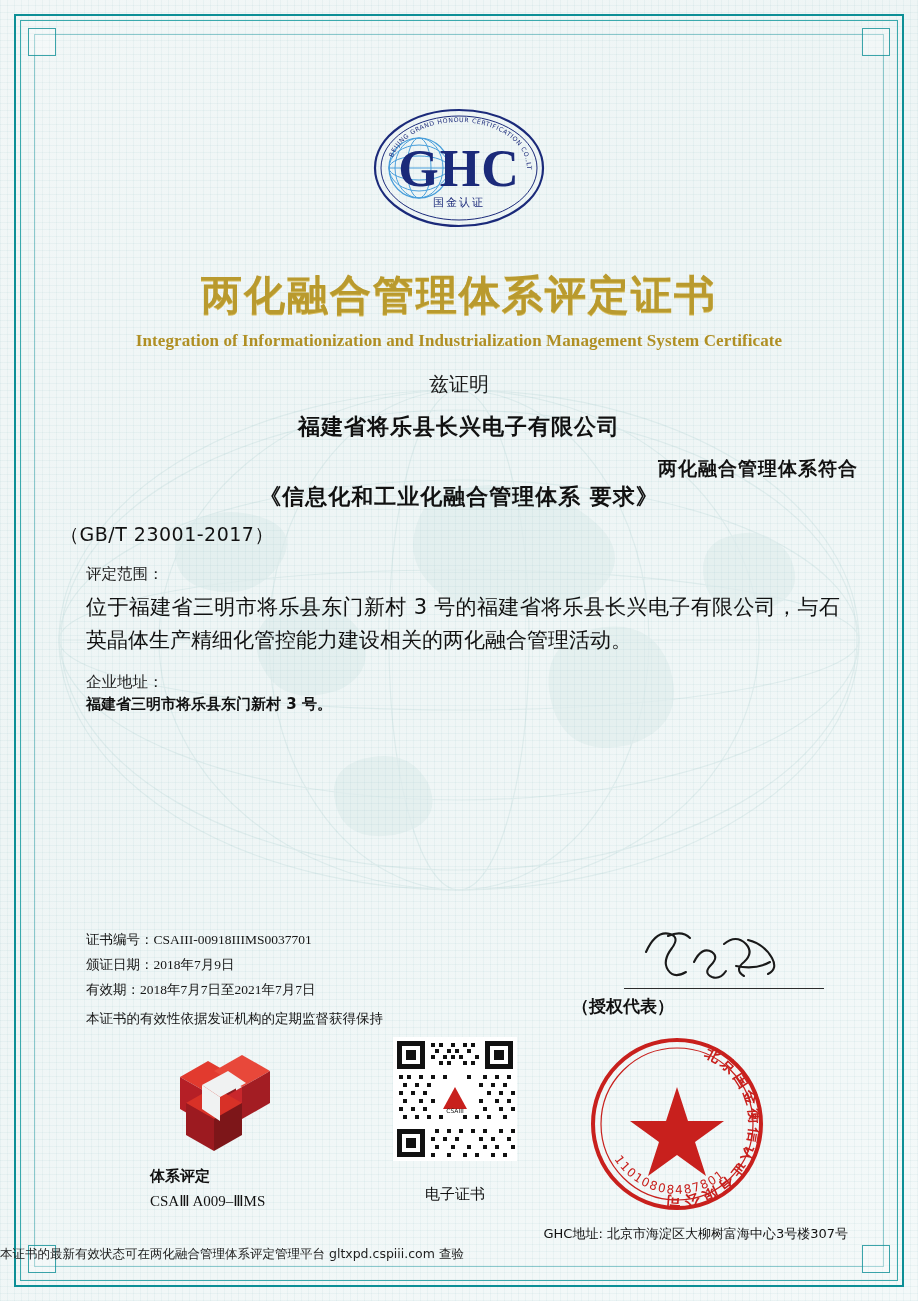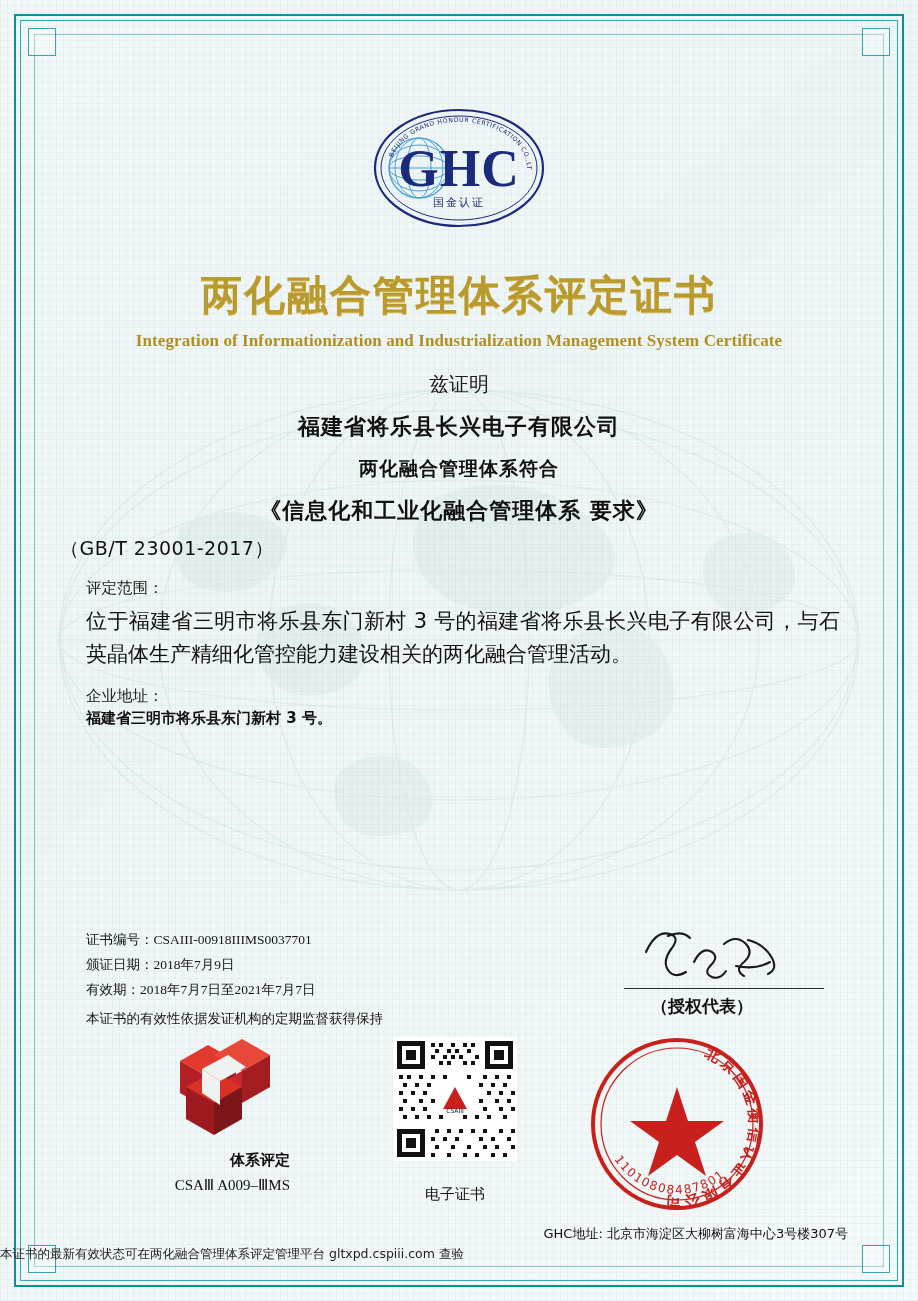--- a/index.html
+++ b/index.html
@@ -107,29 +107,28 @@
     margin-top: 14px;
     text-align: center;
     font-family: "DejaVu Sans", sans-serif;
     font-size: 22px;
     font-weight: bold;
     color: #111;
     letter-spacing: 1px;
   }
   .conform {
     margin-top: 14px;
-    text-align: center;
+    text-align: right;
     font-family: "DejaVu Sans", sans-serif;
     font-size: 19px;
     font-weight: bold;
     color: #111;
     letter-spacing: 1px;
   }
   .standard {
-    margin-top: 14px;
     text-align: center;
     font-family: "DejaVu Sans", sans-serif;
     font-size: 22px;
     font-weight: bold;
     color: #111;
     letter-spacing: 1px;
   }
   .standard-code {
     margin-top: 10px;
     text-align: left;
@@ -181,21 +180,20 @@
     margin-top: 4px;
     font-size: 13.5px;
   }
 
   
   .signature {
     position: absolute;
     right: 86px;
     top: 930px;
     width: 260px;
-    text-align: center;
   }
   .sig-mark {
     height: 58px;
     position: relative;
   }
   .sig-mark svg { position: absolute; right: 24px; top: -8px; }
   .sig-line {
     border-top: 1px solid #2b2b2b;
     width: 200px;
     margin: 0 0 0 52px;
@@ -211,23 +209,23 @@
   
   .bottom {
     position: absolute;
     left: 60px; right: 60px;
     top: 1035px;
     height: 200px;
   }
   .csa-logo {
     position: absolute;
     left: 90px;
-    top: 0;
+    top: 16px;
     width: 140px;
-    text-align: right;
+    text-align: left;
   }
   .csa-caption {
     margin-top: 6px;
     font-family: "DejaVu Sans", sans-serif;
     font-size: 15px;
     font-weight: bold;
     color: #111;
   }
   .csa-code {
     margin-top: 6px;

